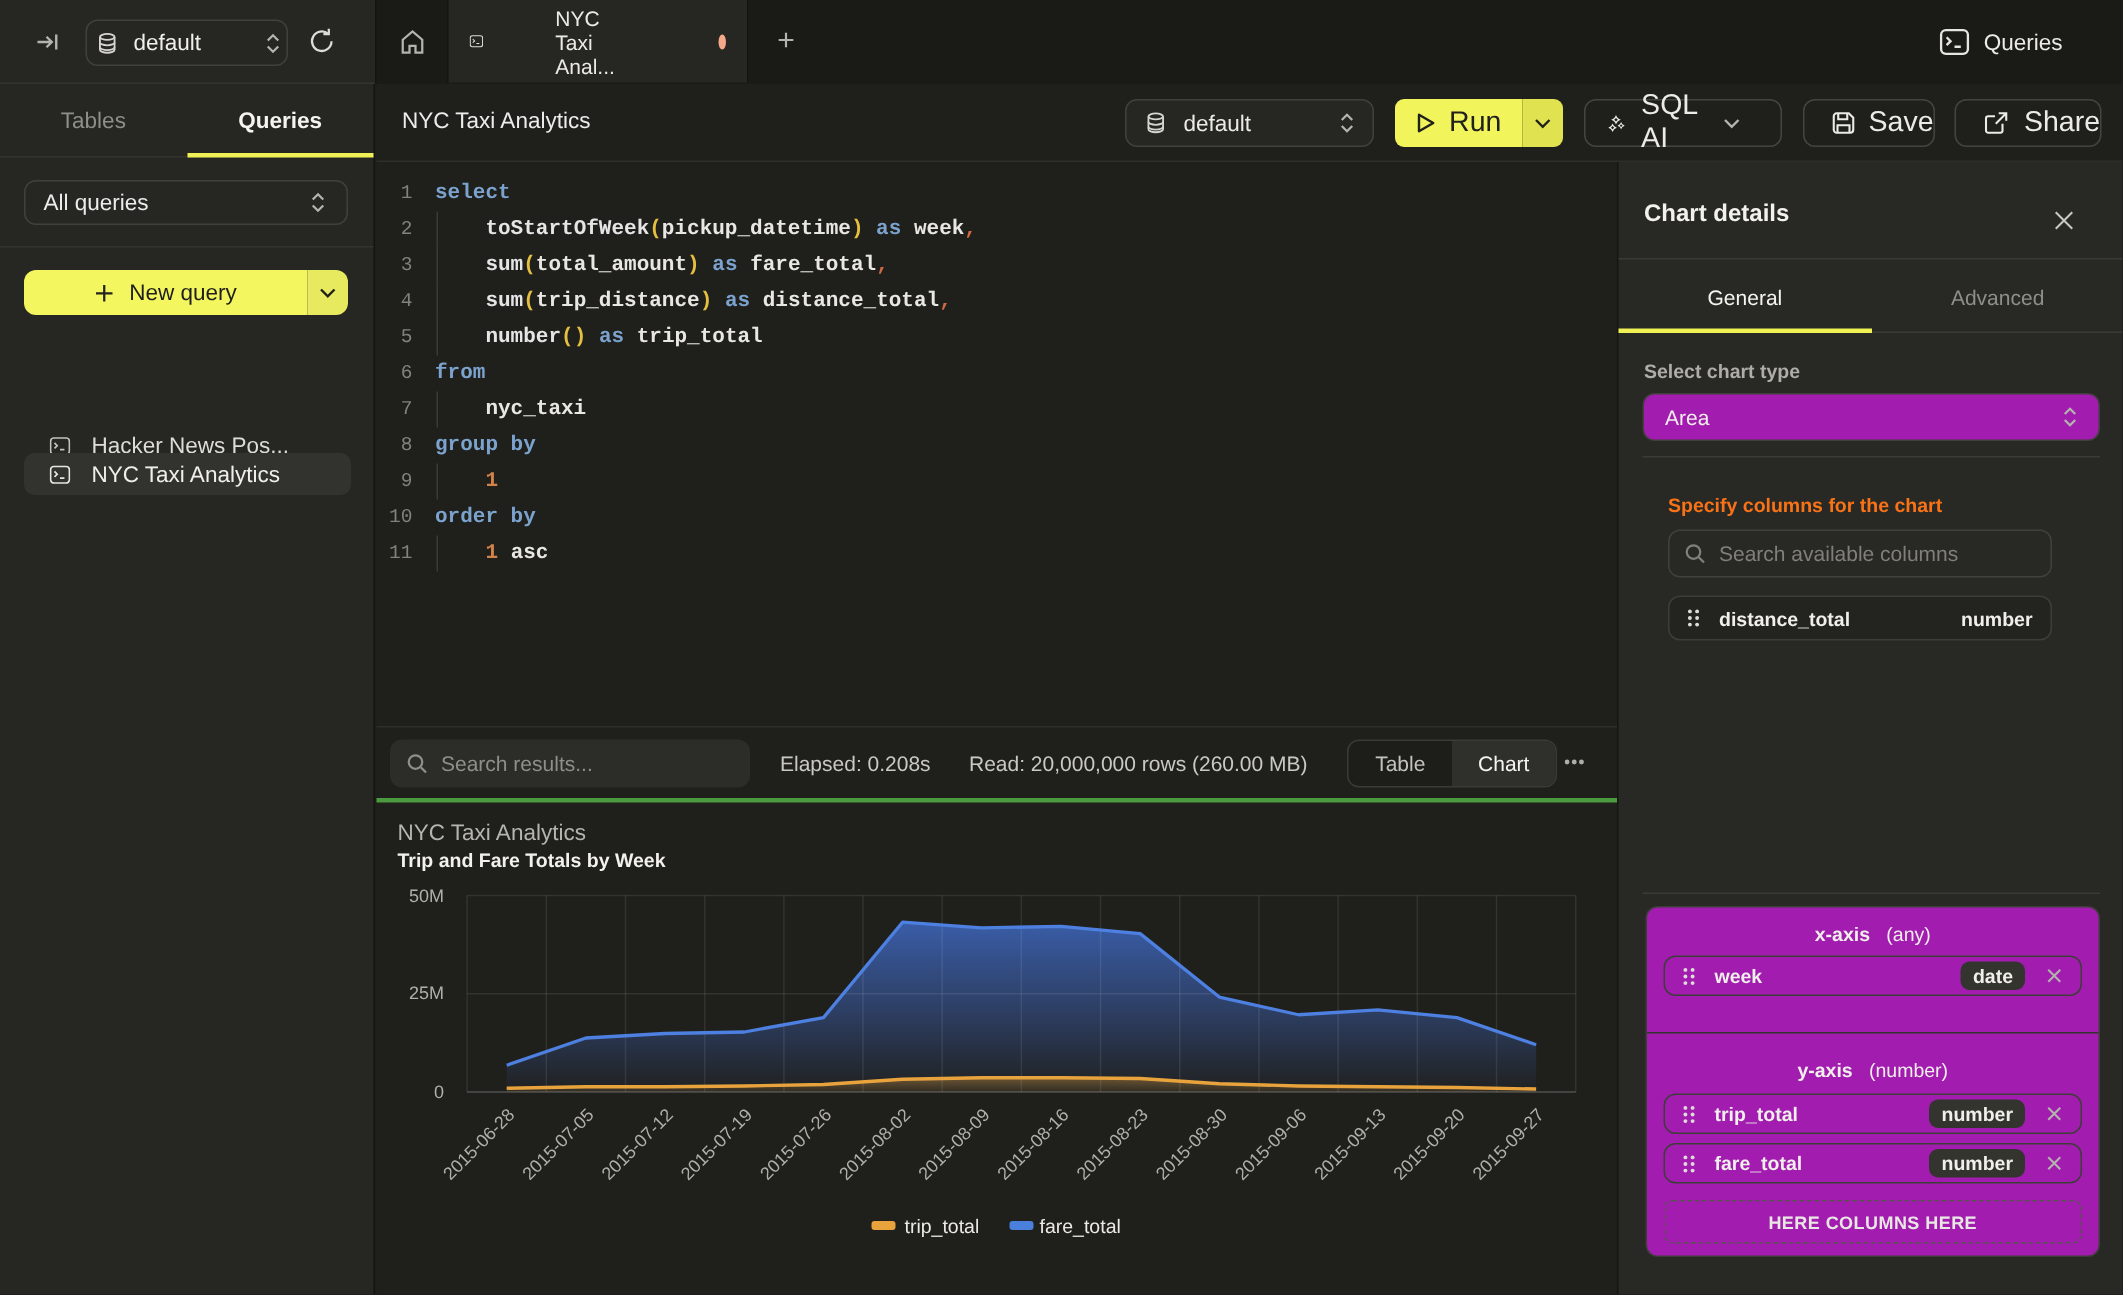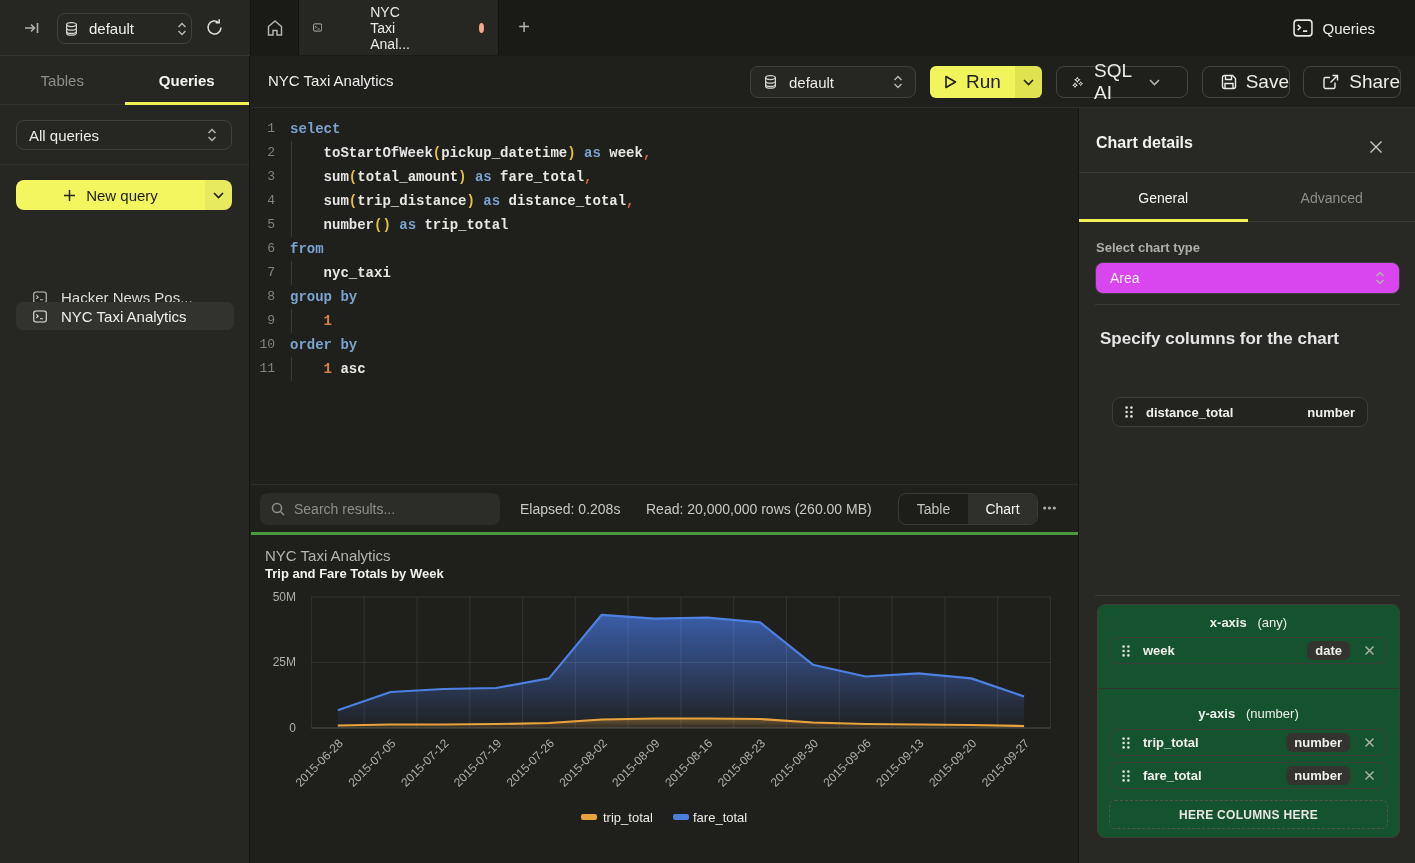--- a/index.html
+++ b/index.html
@@ -132,38 +132,38 @@
 #p-close { position:absolute; right:33px; top:32px; }
 #p-tabs { position:absolute; left:0; top:66px; width:337px; height:48px;
   border-bottom:1px solid #3a3a36; display:flex; }
 .p-tab { flex:1; display:flex; align-items:center; justify-content:center;
   color:#8f8f89; font-size:14px; position:relative; }
 .p-tab.active { color:#f5f4f0; font-weight:500; }
 .p-tab.active::after { content:""; position:absolute; left:0; right:0; bottom:-1px;
   height:3px; background:#f0f154; }
 #p-lbl1 { position:absolute; left:17px; top:132px; color:#aeada8; font-size:13px; font-weight:bold; }
 #p-area { position:absolute; left:16px; top:154px; width:305px; height:32px;
-  border:1px solid #40403c; border-radius:8px; background:#d946ef; display:flex;
+  border:1px solid #40403c; border-radius:8px; background:#a21caf; display:flex;
   align-items:center; padding:3px 14px; color:#f0efeb; font-size:14px; }
 #p-div1 { position:absolute; left:16px; top:196px; width:305px; height:1px; background:#3a3a36; }
-#p-lbl2 { position:absolute; left:21px; top:221px; color:#e5e5e5; font-size:17px; font-weight:bold; }
+#p-lbl2 { position:absolute; left:33px; top:221px; color:#f97316; font-size:13px; font-weight:bold; }
 #searchc { position:absolute; left:33px; top:245px; width:256px; height:32px;
   border:1px solid #40403c; border-radius:8px; display:flex; align-items:center;
   padding:0 10px; color:#807f7a; font-size:14px; }
 .chip { border:1px solid #3e3e39; border-radius:8px; background:#232320;
   display:flex; align-items:center; padding:0 12px; color:#f0efeb; font-size:13px;
   font-weight:bold; }
 .chip .hdl { margin-right:13px; }
 .chip .pill { background:#34342f; border-radius:6px; padding:2px 8px; font-size:13px; }
 .chip .x { color:#b4b4af; margin-left:14px; }
 #chip-dist { position:absolute; left:33px; top:289px; width:256px; height:30px; }
 #chip-dist .rt { margin-left:auto; }
 #p-div2 { position:absolute; left:16px; top:487px; width:305px; height:1px; background:#3a3a36; }
 #axisbox { position:absolute; left:18px; top:496px; width:303px; height:234px;
-  border:1px solid #3e3e39; border-radius:8px; background:#14532d; }
+  border:1px solid #3e3e39; border-radius:8px; background:#a21caf; }
 .ax-lbl { position:absolute; width:100%; text-align:center; color:#f0efeb;
   font-size:13px; font-weight:bold; }
 .ax-lbl .sub { font-weight:normal; }
 #ax-div { position:absolute; left:0; top:83px; width:100%; height:1px; background:#34342f; }
 #chip-week  { position:absolute; left:11px; top:32px; background:transparent;  width:279px; height:27px; }
 #chip-trip  { position:absolute; left:11px; top:124px; background:transparent; width:279px; height:27px; }
 #chip-fare  { position:absolute; left:11px; top:157px; background:transparent; width:279px; height:27px; }
 .chip .sp { margin-left:auto; }
 #dragbox { position:absolute; left:11px; top:195px; width:279px; height:29px;
   border:1px dashed #55554e; border-radius:6px; display:flex; align-items:center;
@@ -439,20 +439,27 @@
       <div class="p-tab">Advanced</div>
     </div>
     <div id="p-lbl1">Select chart type</div>
     <div id="p-area">Area
       <svg width="10" height="14" viewBox="0 0 10 14" fill="none" stroke="#b4b4af" stroke-width="1.5" style="margin-left:auto">
           <path d="M1.5 5L5 1.5L8.5 5M1.5 9L5 12.5L8.5 9"></path>
         </svg>
     </div>
     <div id="p-div1"></div>
     <div id="p-lbl2">Specify columns for the chart</div>
+    <div id="searchc">
+      <svg width="14" height="14" viewBox="0 0 14 14" fill="none" stroke="#807f7a" stroke-width="1.5">
+          <circle cx="6" cy="6" r="4.5"></circle>
+          <path d="M9.5 9.5L13 13"></path>
+        </svg>
+      Search available columns
+    </div>
     <div class="chip" id="chip-dist">
       <svg class="hdl" width="8" height="12" viewBox="0 0 8 12" fill="#dddcd8">
           <circle cx="1.6" cy="1.6" r="1.3"></circle>
           <circle cx="6.4" cy="1.6" r="1.3"></circle>
           <circle cx="1.6" cy="6" r="1.3"></circle>
           <circle cx="6.4" cy="6" r="1.3"></circle>
           <circle cx="1.6" cy="10.4" r="1.3"></circle>
           <circle cx="6.4" cy="10.4" r="1.3"></circle>
         </svg>
       distance_total

